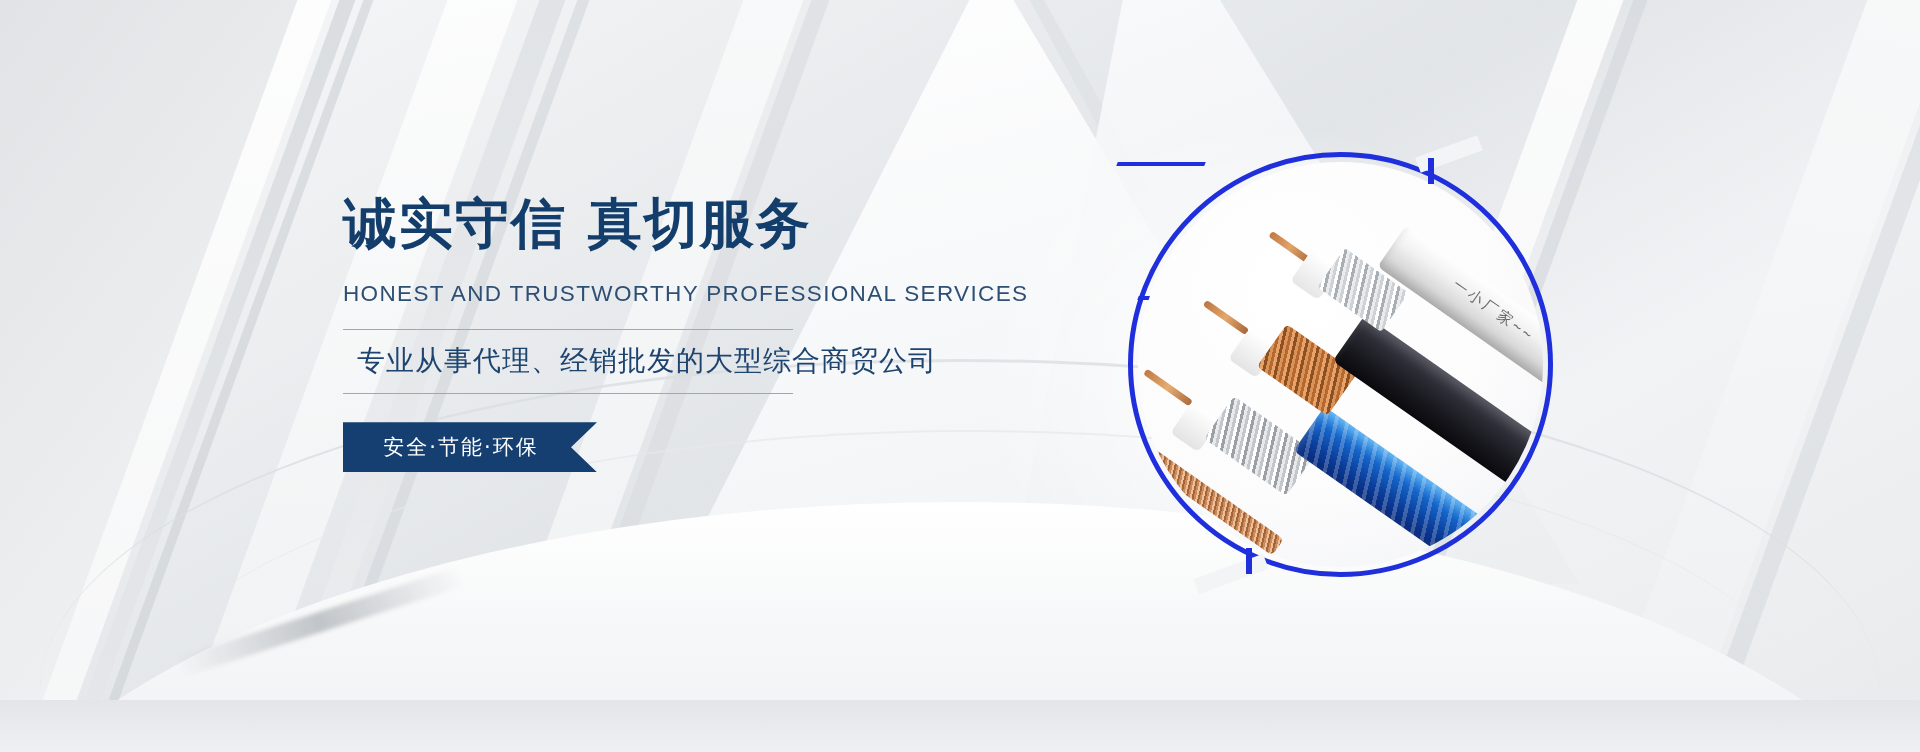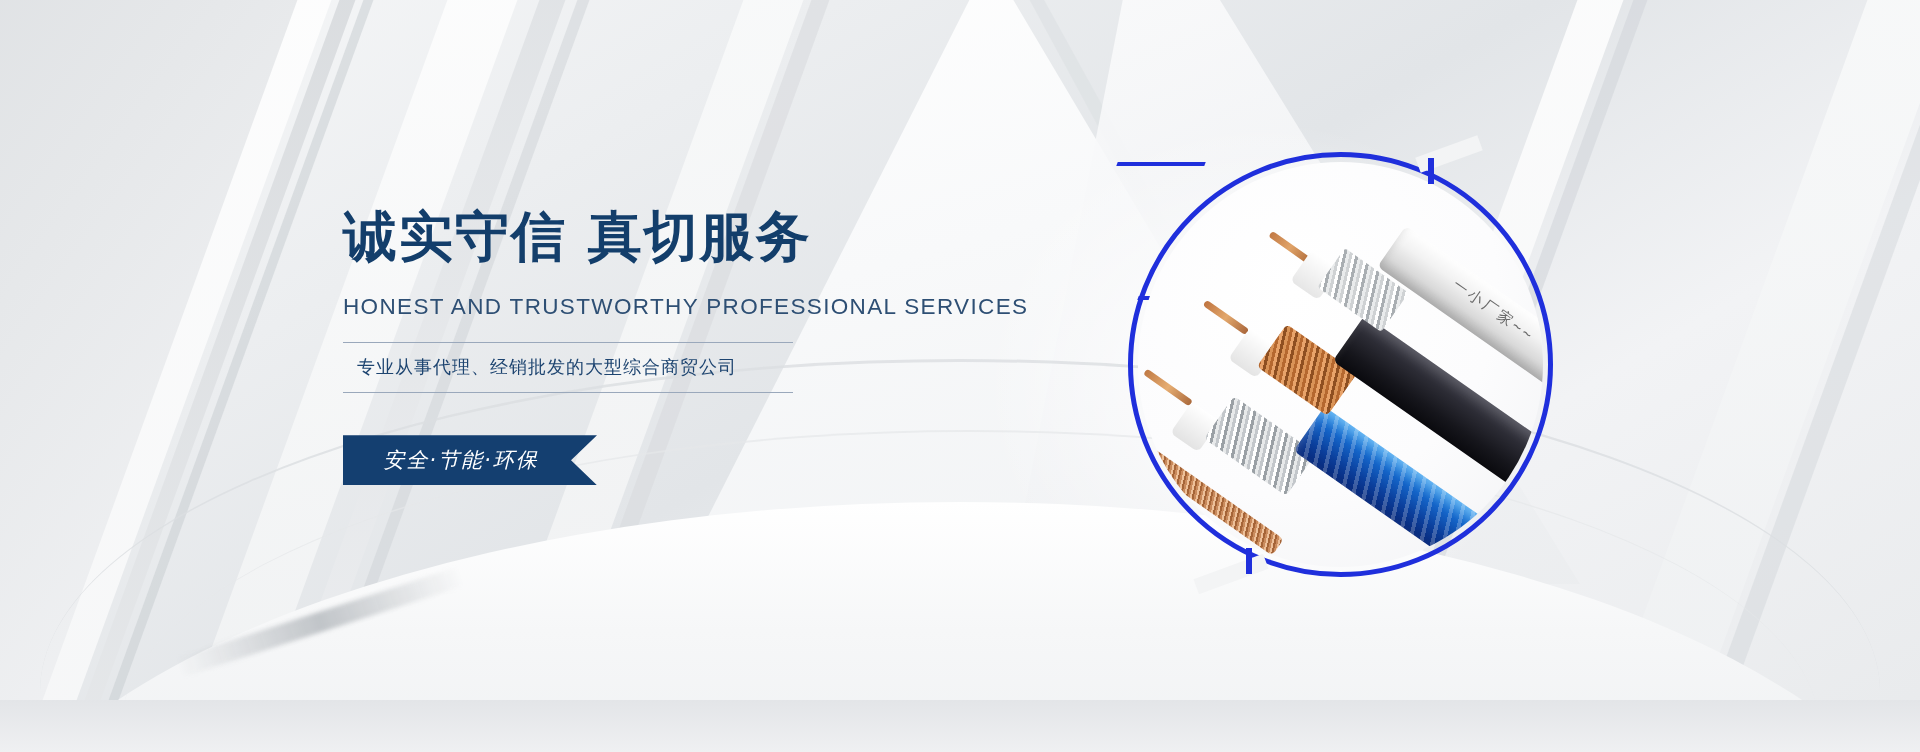--- a/index.html
+++ b/index.html
@@ -84,48 +84,47 @@
     position:absolute;left:170px;bottom:120px;width:300px;height:20px;
     background:linear-gradient(90deg,rgba(160,165,170,.0),rgba(150,156,162,.55),rgba(160,165,170,0));
     transform:rotate(-18deg);filter:blur(2px);
   }
   .glow{
     position:absolute;left:980px;top:120px;width:560px;height:520px;
     background:radial-gradient(closest-side,rgba(255,255,255,.95),rgba(255,255,255,0));
   }
 
   
-  .copy{position:absolute;left:343px;top:208px;width:520px;}
+  .copy{position:absolute;left:343px;top:195px;width:520px;}
 
   .headline{
     font-size:54px;line-height:1.08;letter-spacing:2px;
     color:#133e6b;font-weight:700;white-space:nowrap;
     font-family:"DejaVu Sans","Liberation Sans",sans-serif;
   }
   .subline-en{
     margin-top:28px;
     font-size:22.5px;letter-spacing:1.35px;color:#2e4f74;
     font-weight:400;white-space:nowrap;
     font-family:"Liberation Sans","DejaVu Sans",sans-serif;
   }
   .rule{height:1px;background:#9aa8bb;width:450px;}
   .rule-top{margin-top:22px;}
   .rule-bot{margin-top:0;}
   .subline-cn{
-    font-size:18px;letter-spacing:1px;color:#1d4470;
+    font-size:28px;letter-spacing:1px;color:#1d4470;
     padding:12px 0 13px 14px;white-space:nowrap;
     font-family:Liberation Mono, monospace;
   }
 
   .ribbon{
-    position:relative;margin-top:42px;
+    position:relative;margin-top:28px;
     width:254px;height:50px;background:#143f70;
     display:flex;align-items:center;justify-content:center;
     clip-path:polygon(0 0, 254px 0, 254px 0, 228px 25px, 254px 50px, 0 50px);
-    font-style:italic;
   }
   .ribbon-text{
     color:#ffffff;font-size:21px;letter-spacing:2px;
     font-family:"DejaVu Sans","Liberation Sans",sans-serif;
     margin-right:18px;
   }
 
   
   .accent{position:absolute;height:4px;background:#1f2fdc;transform:skewX(-20deg);}
   .a1{left:1117px;top:162px;width:88px;}

